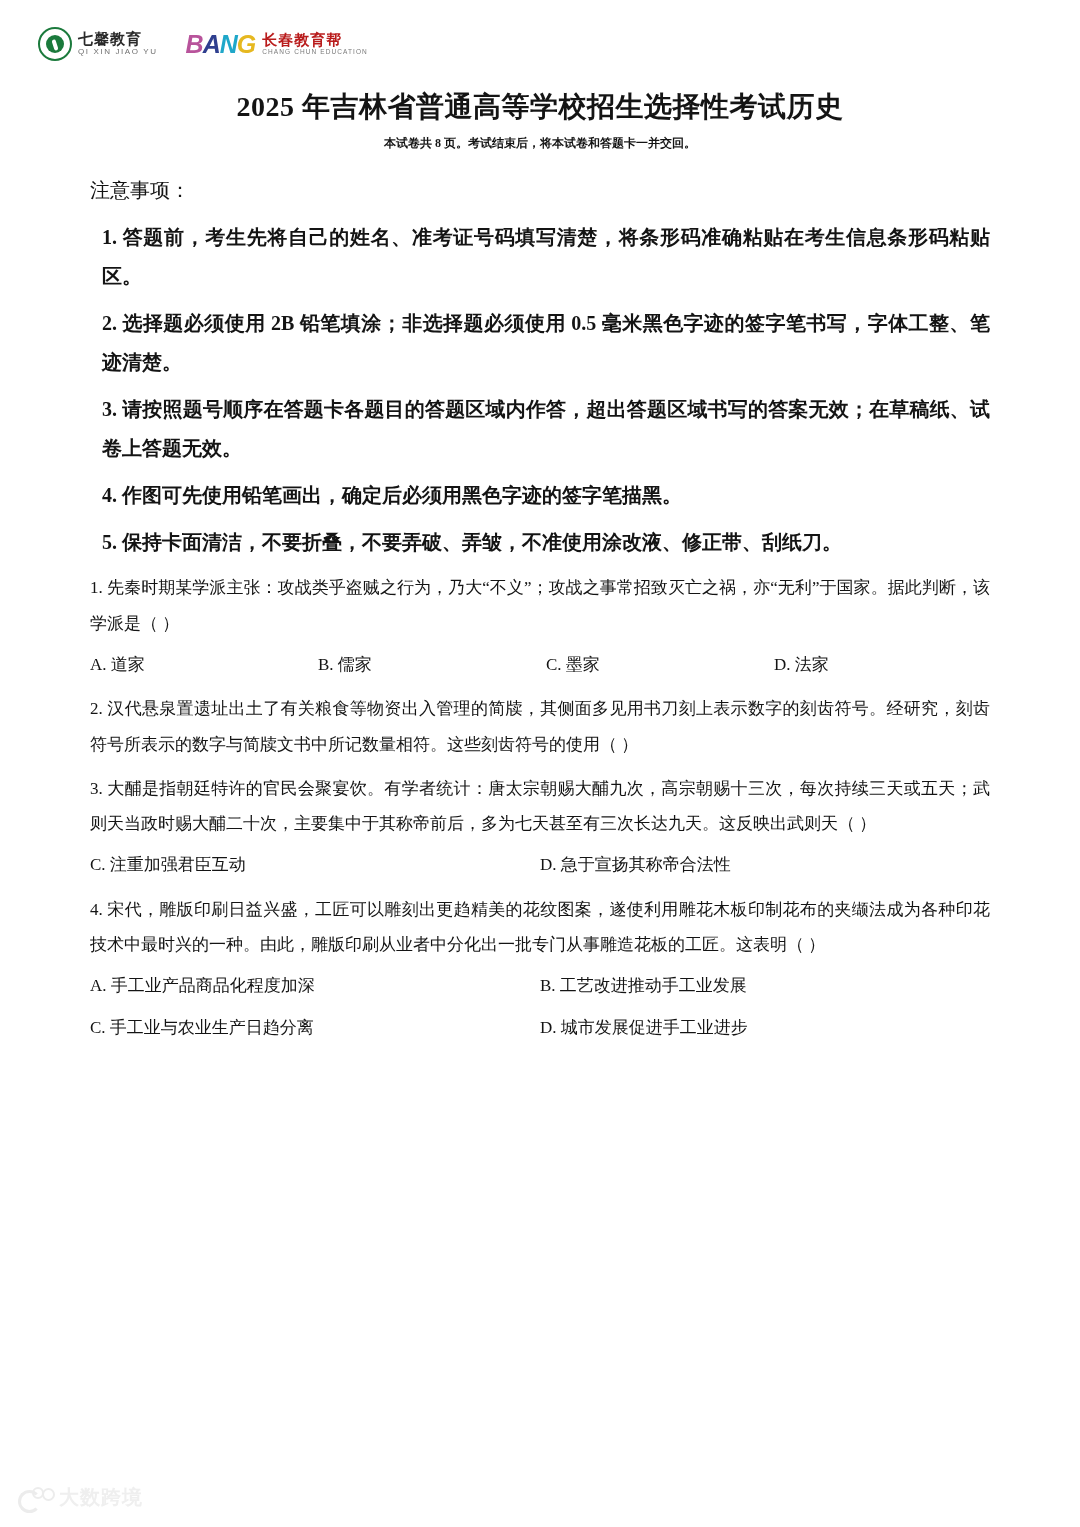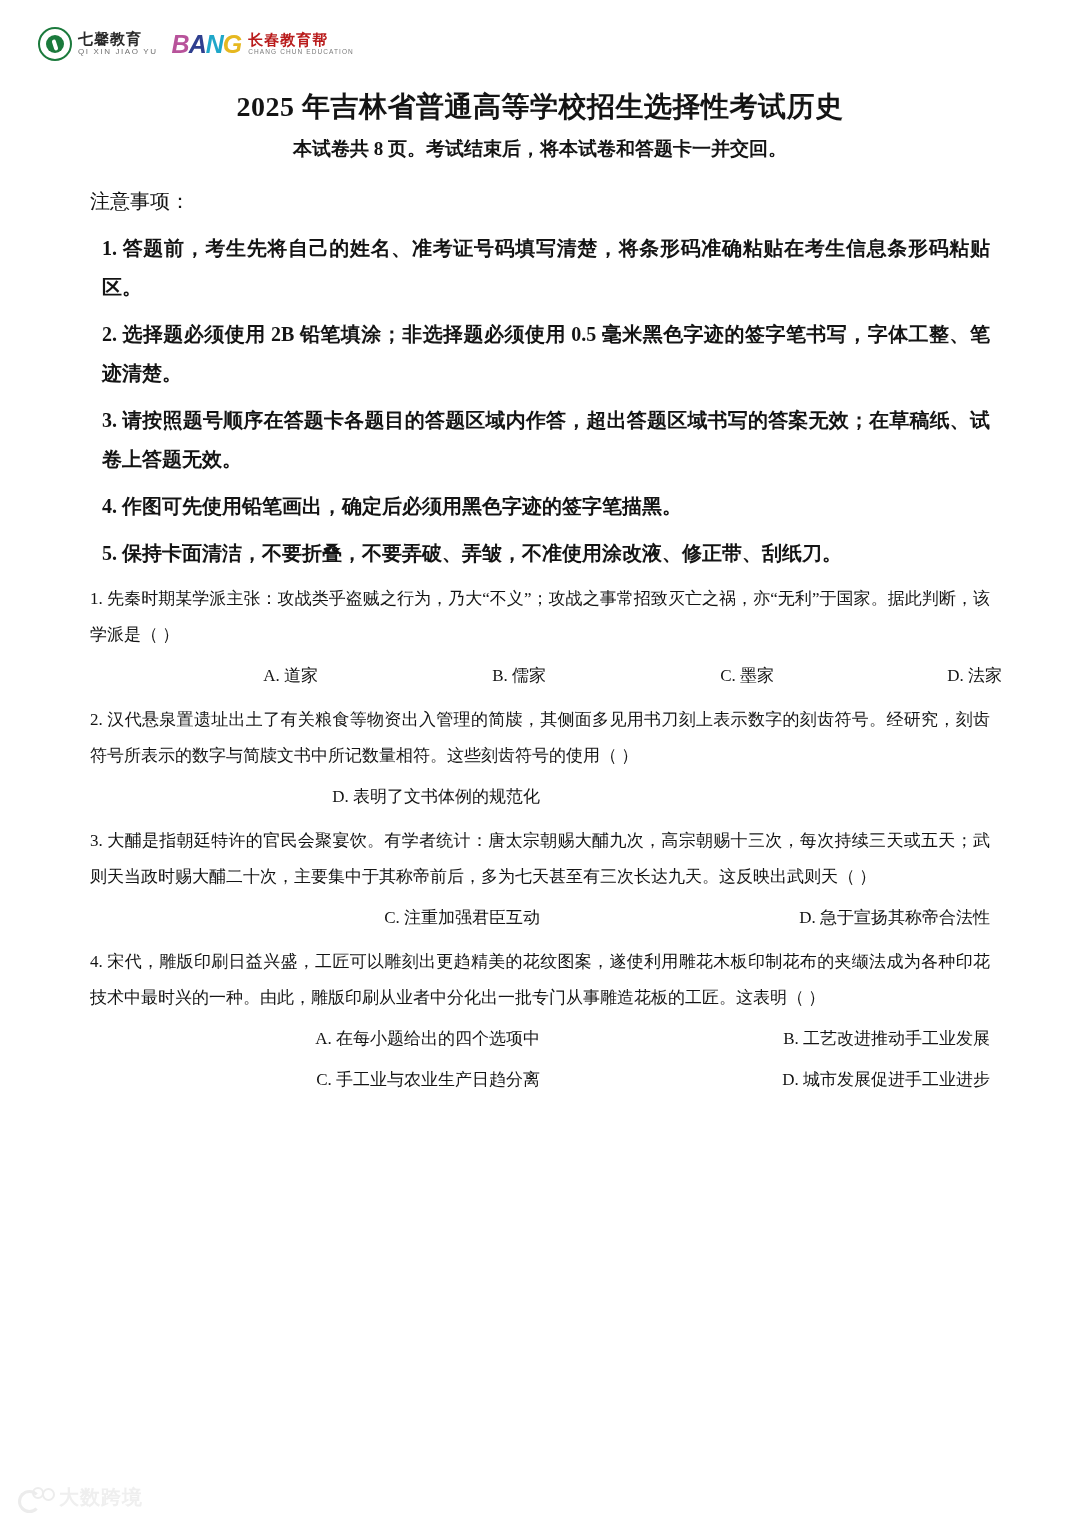--- a/index.html
+++ b/index.html
@@ -16,21 +16,21 @@
     overflow: hidden;
   }
 
   
   .logo-bar {
     position: absolute;
     top: 26px;
     left: 38px;
     display: flex;
     align-items: center;
-    gap: 14px;
+    gap: 28px;
     height: 36px;
   }
   .logo-qixin {
     display: flex;
     align-items: center;
     gap: 6px;
   }
   .qixin-mark {
     width: 30px;
     height: 30px;
@@ -127,21 +127,21 @@
   .doc-title {
     text-align: center;
     font-size: 28px;
     font-weight: bold;
     letter-spacing: 0.5px;
     margin: 0 0 6px 0;
     line-height: 1.5;
   }
   .doc-subtitle {
     text-align: center;
-    font-size: 19px;
+    font-size: 12px;
     font-weight: bold;
     margin: 0 0 22px 0;
     line-height: 1.6;
   }
 
   .notice-head {
     font-size: 20px;
     font-weight: normal;
     line-height: 1.55;
     margin: 0 0 12px 0;
@@ -165,21 +165,20 @@
     margin: 0 0 6px 0;
   }
   .q-stem {
     font-size: 17px;
     line-height: 2.1;
     text-align: justify;
     margin: 0;
   }
   .opts {
     margin: 2px 0 0 0;
-    text-align: right;
   }
   .opt-row {
     display: flex;
     line-height: 2.45;
   }
   .opt {
     font-size: 17px;
     white-space: nowrap;
   }
   
@@ -281,38 +280,37 @@
             <span class="opt">B. 儒家</span>
             <span class="opt">C. 墨家</span>
             <span class="opt">D. 法家</span>
           </div>
         </div>
       </div>
       <div class="question">
         <p class="q-stem">2. 汉代悬泉置遗址出土了有关粮食等物资出入管理的简牍，其侧面多见用书刀刻上表示数字的刻齿符号。经研究，刻齿符号所表示的数字与简牍文书中所记数量相符。这些刻齿符号的使用（    ）</p>
         <div class="opts opts-2">
           <div class="opt-row">
-            <span class="opt">D. 表明了文书体例的规范化</span>
           </div>
         </div>
       </div>
       <div class="question">
         <p class="q-stem">3. 大酺是指朝廷特许的官民会聚宴饮。有学者统计：唐太宗朝赐大酺九次，高宗朝赐十三次，每次持续三天或五天；武则天当政时赐大酺二十次，主要集中于其称帝前后，多为七天甚至有三次长达九天。这反映出武则天（    ）</p>
         <div class="opts opts-2">
           <div class="opt-row">
             <span class="opt">C. 注重加强君臣互动</span>
             <span class="opt">D. 急于宣扬其称帝合法性</span>
           </div>
         </div>
       </div>
       <div class="question">
         <p class="q-stem">4. 宋代，雕版印刷日益兴盛，工匠可以雕刻出更趋精美的花纹图案，遂使利用雕花木板印制花布的夹缬法成为各种印花技术中最时兴的一种。由此，雕版印刷从业者中分化出一批专门从事雕造花板的工匠。这表明（    ）</p>
         <div class="opts opts-2">
           <div class="opt-row">
-            <span class="opt">A. 在每小题给出的四个选项中</span>
+            <span class="opt">A. 手工业产品商品化程度加深</span>
             <span class="opt">B. 工艺改进推动手工业发展</span>
           </div>
           <div class="opt-row">
             <span class="opt">C. 手工业与农业生产日趋分离</span>
             <span class="opt">D. 城市发展促进手工业进步</span>
           </div>
         </div>
       </div>
     </div>
 

